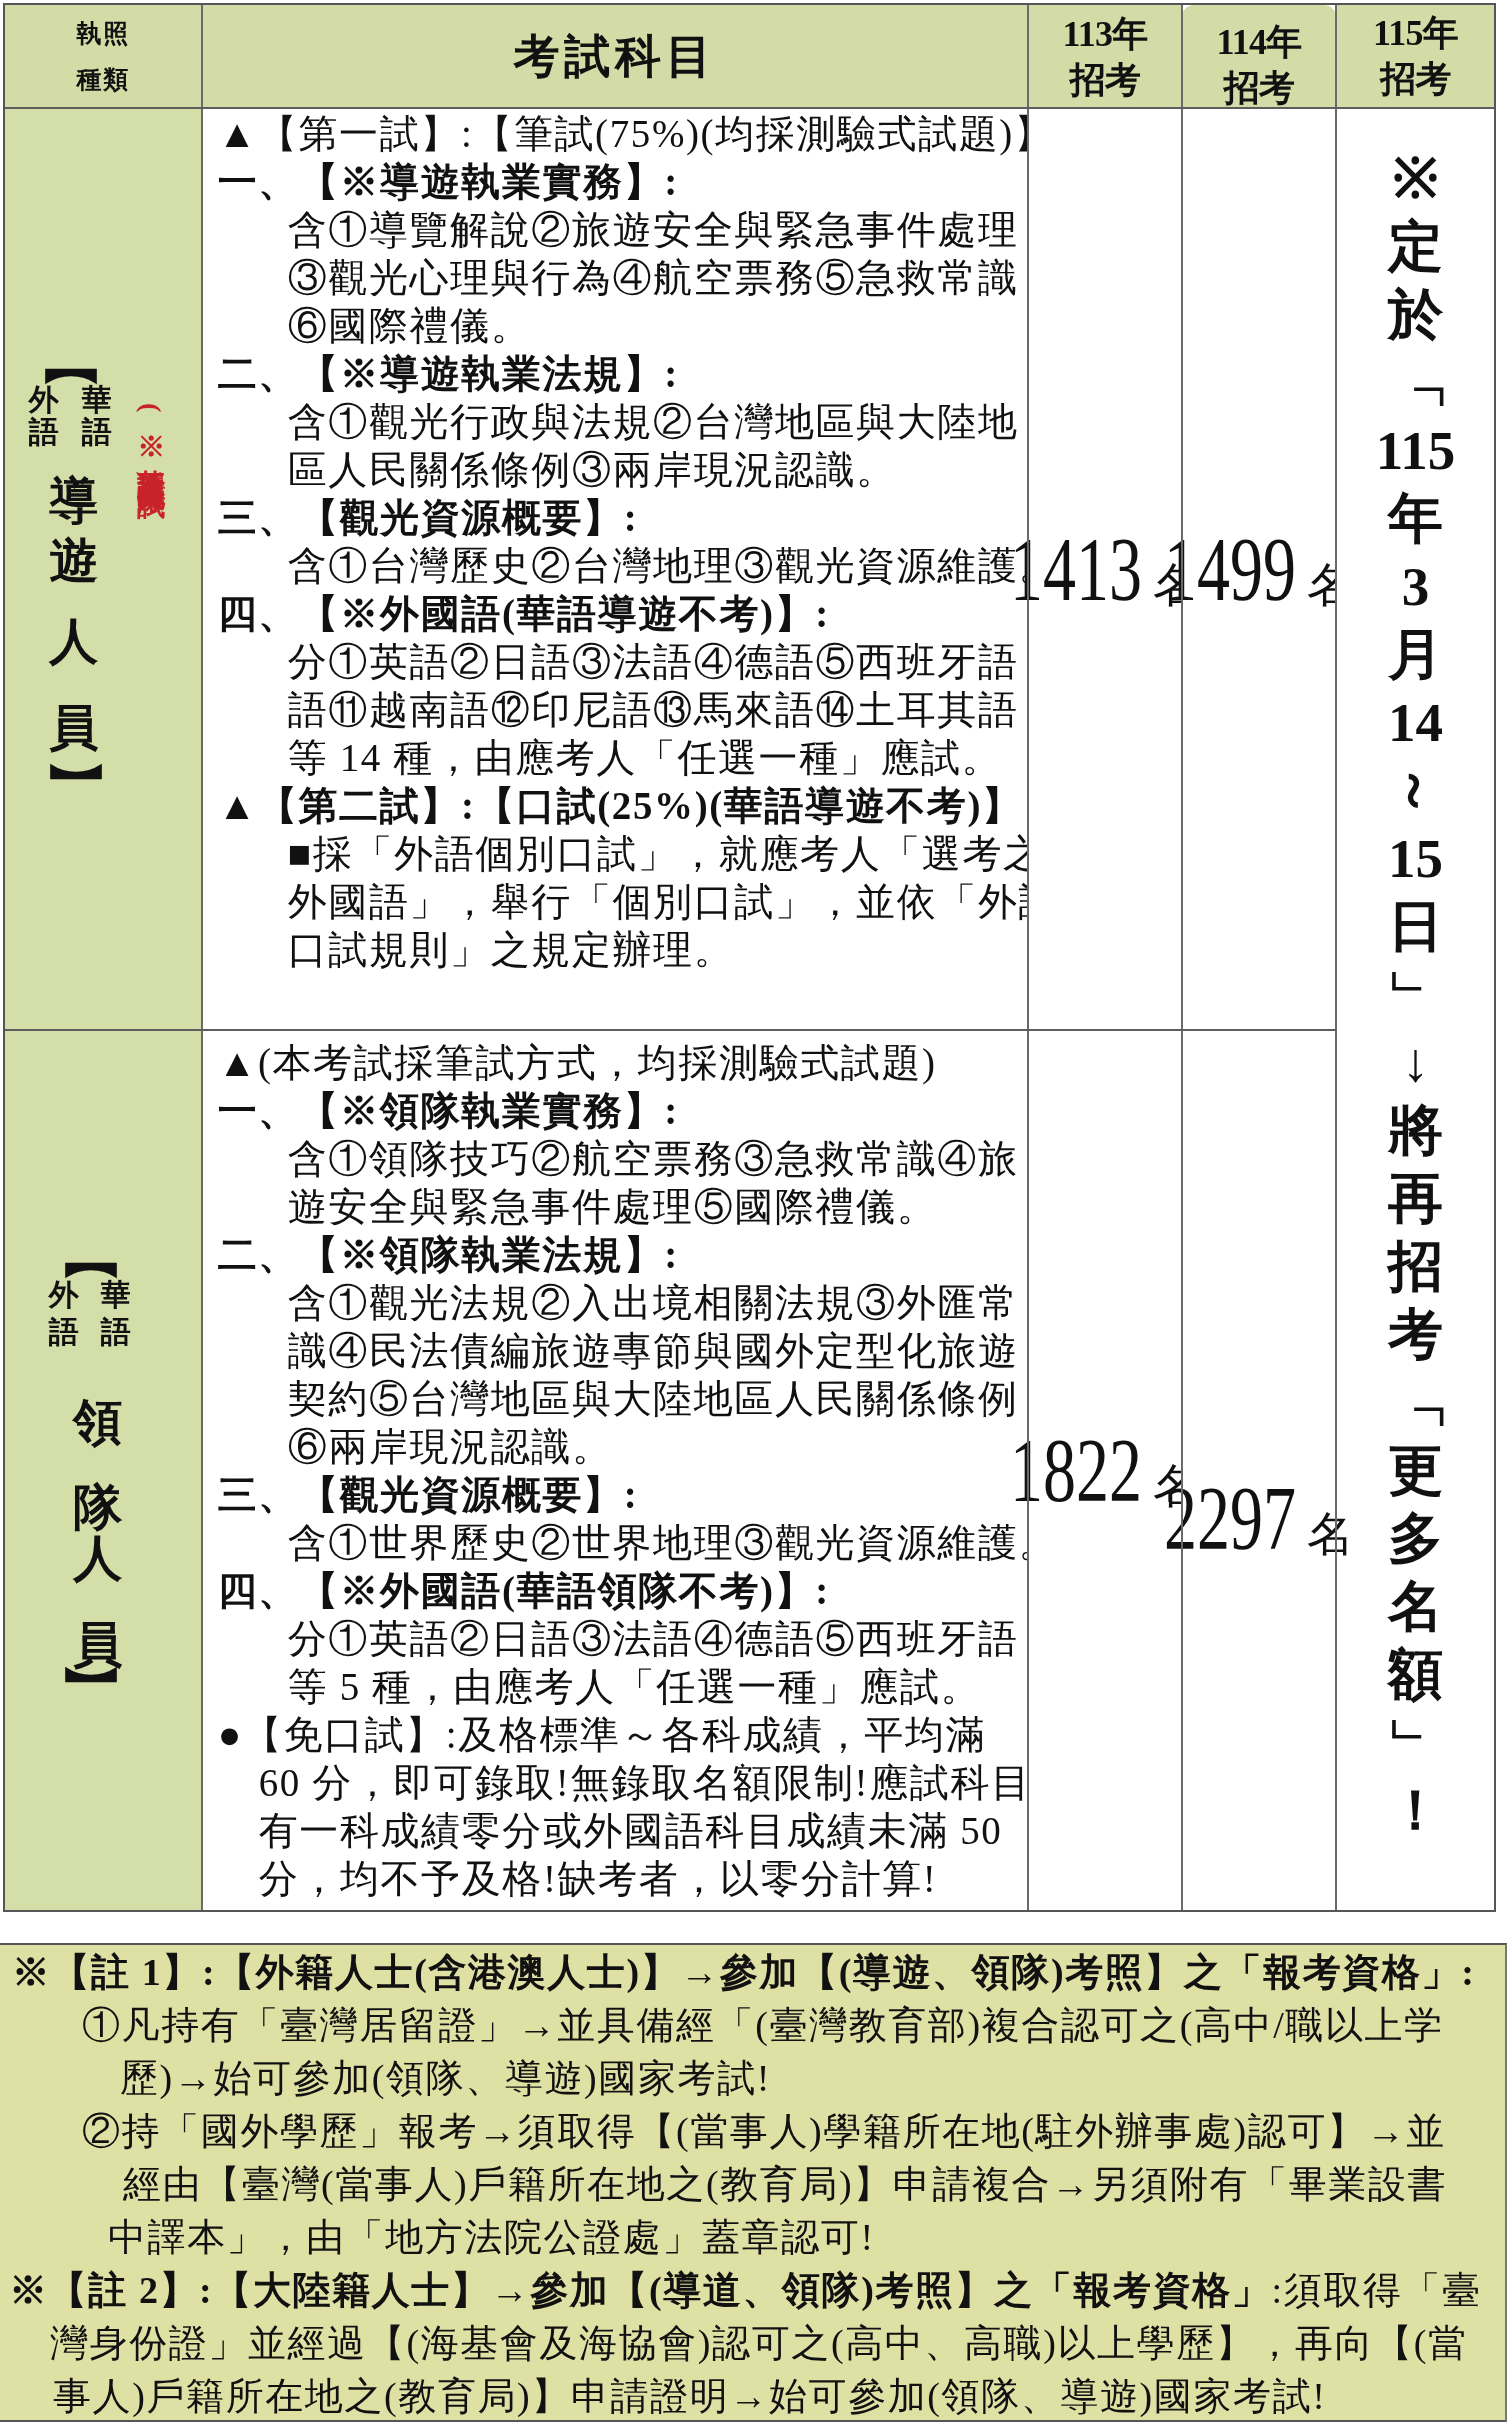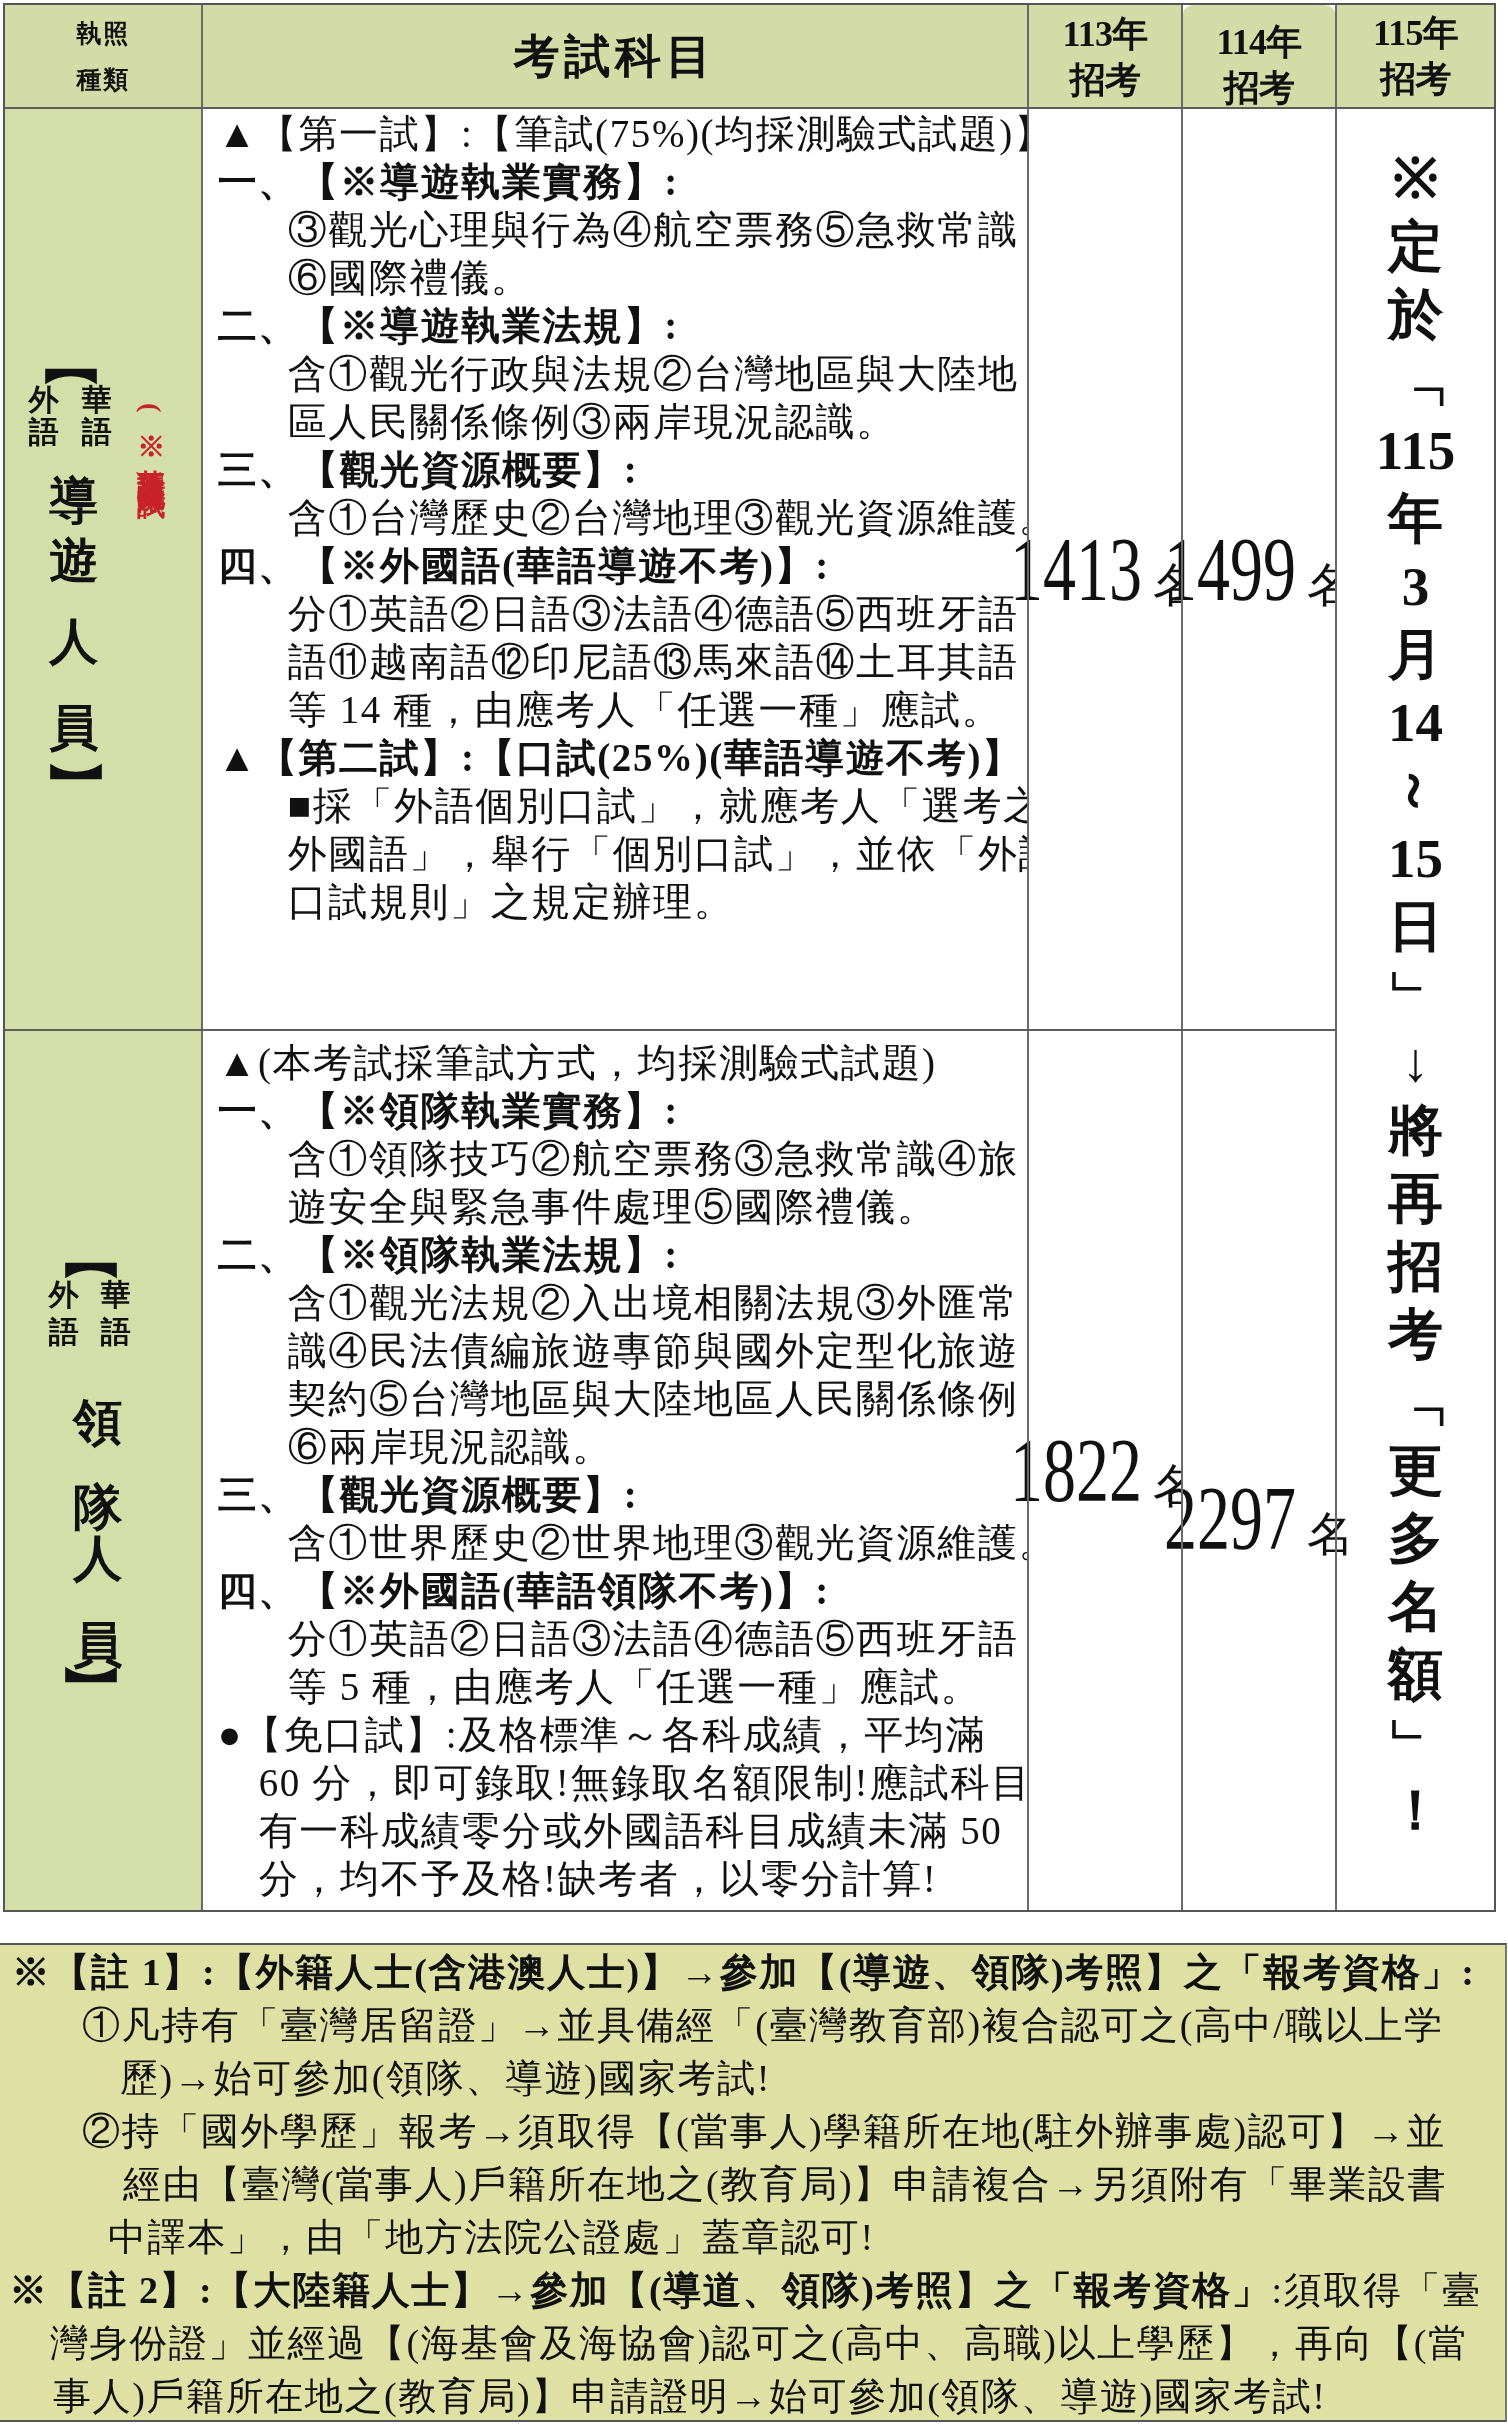--- a/index.html
+++ b/index.html
@@ -86,20 +86,21 @@
     <span class="vc big" style="left:69px;top:452px;">遊</span>
     <span class="vc big" style="left:69px;top:533px;">人</span>
     <span class="vc big" style="left:69px;top:619px;">員</span>
     <span class="vc brk" style="left:69px;top:677px;">】</span>
     <span class="rednote" style="left:132px;top:295px;">(※華語導遊免除口試)</span>
   </div>
 
   <div class="cell white subj" style="left:202px;top:108px;width:826px;height:922px;padding-top:2.4px;">
     <span class="ln">▲【第一試】:【筆試(75%)(均採測驗式試題)】</span>
     <span class="ln b">一、【※導遊執業實務】:</span>
+    <span class="ln l1">含①導覽解說②旅遊安全與緊急事件處理</span>
     <span class="ln l1">③觀光心理與行為④航空票務⑤急救常識</span>
     <span class="ln l1">⑥國際禮儀。</span>
     <span class="ln b">二、【※導遊執業法規】:</span>
     <span class="ln l1">含①觀光行政與法規②台灣地區與大陸地</span>
     <span class="ln l1">區人民關係條例③兩岸現況認識。</span>
     <span class="ln b">三、【觀光資源概要】:</span>
     <span class="ln l1">含①台灣歷史②台灣地理③觀光資源維護。</span>
     <span class="ln b">四、【※外國語(華語導遊不考)】:</span>
     <span class="ln l1">分①英語②日語③法語④德語⑤西班牙語</span>
     <span class="ln l1">語⑪越南語⑫印尼語⑬馬來語⑭土耳其語</span>

